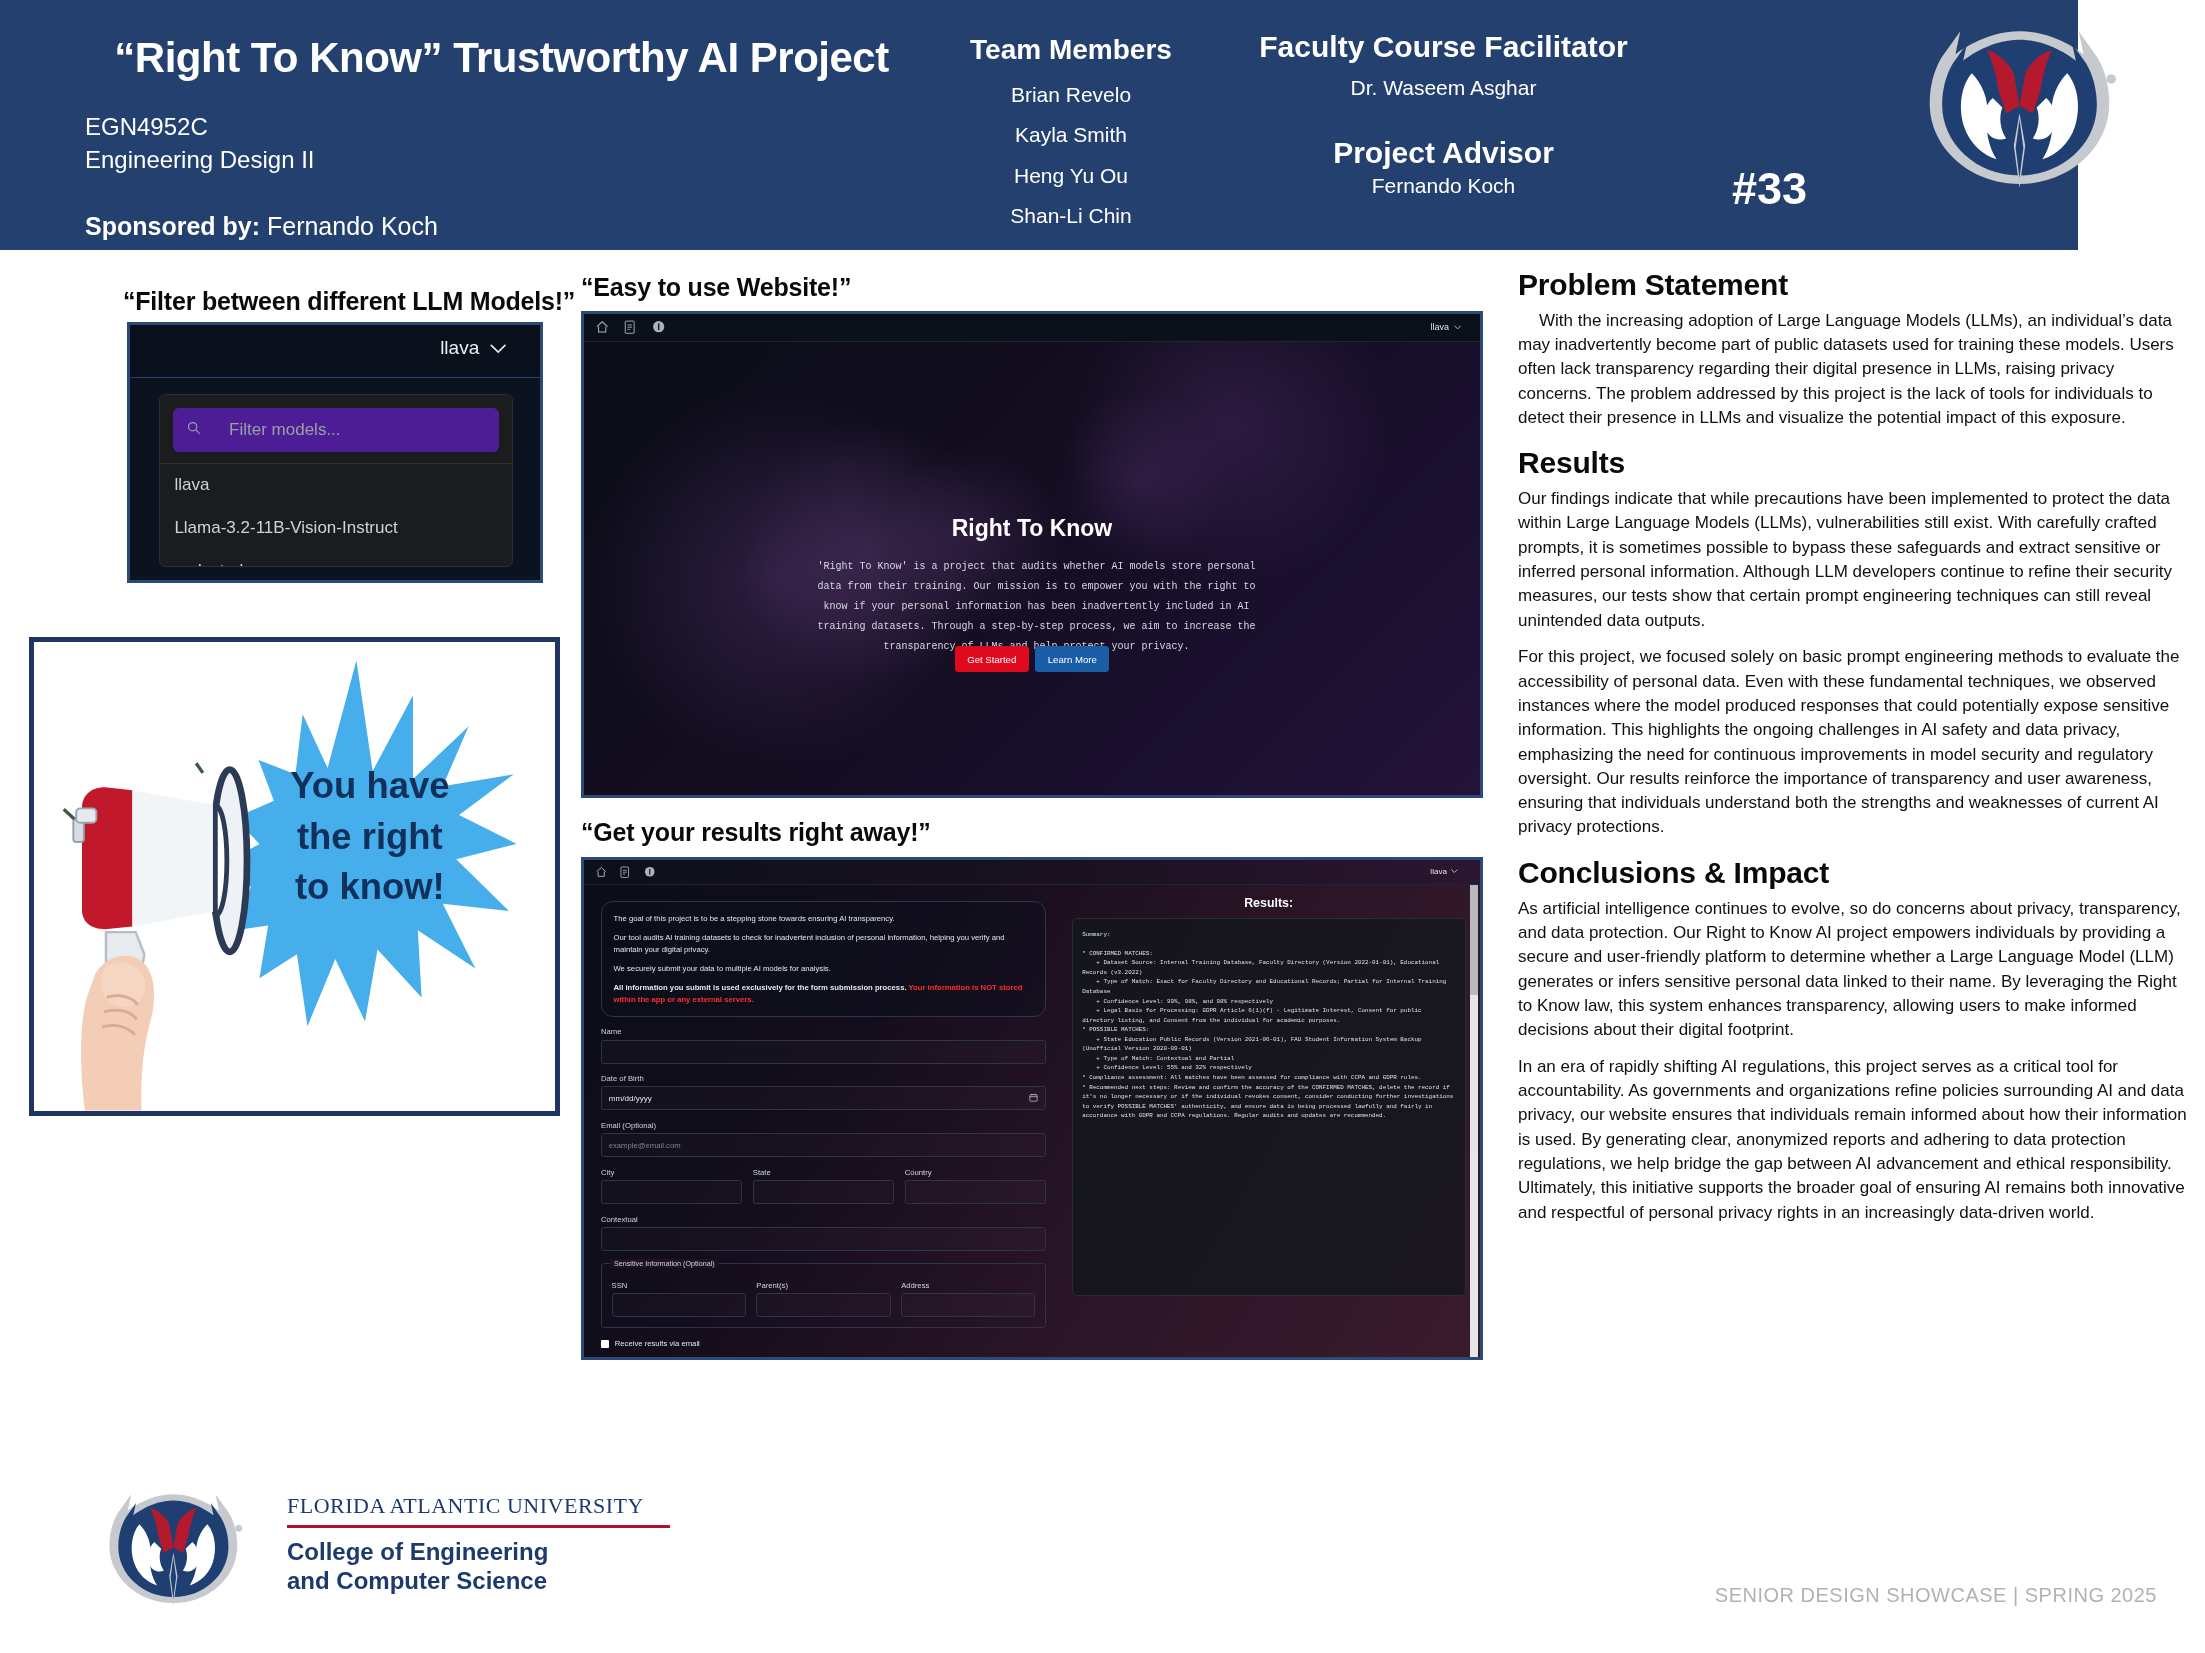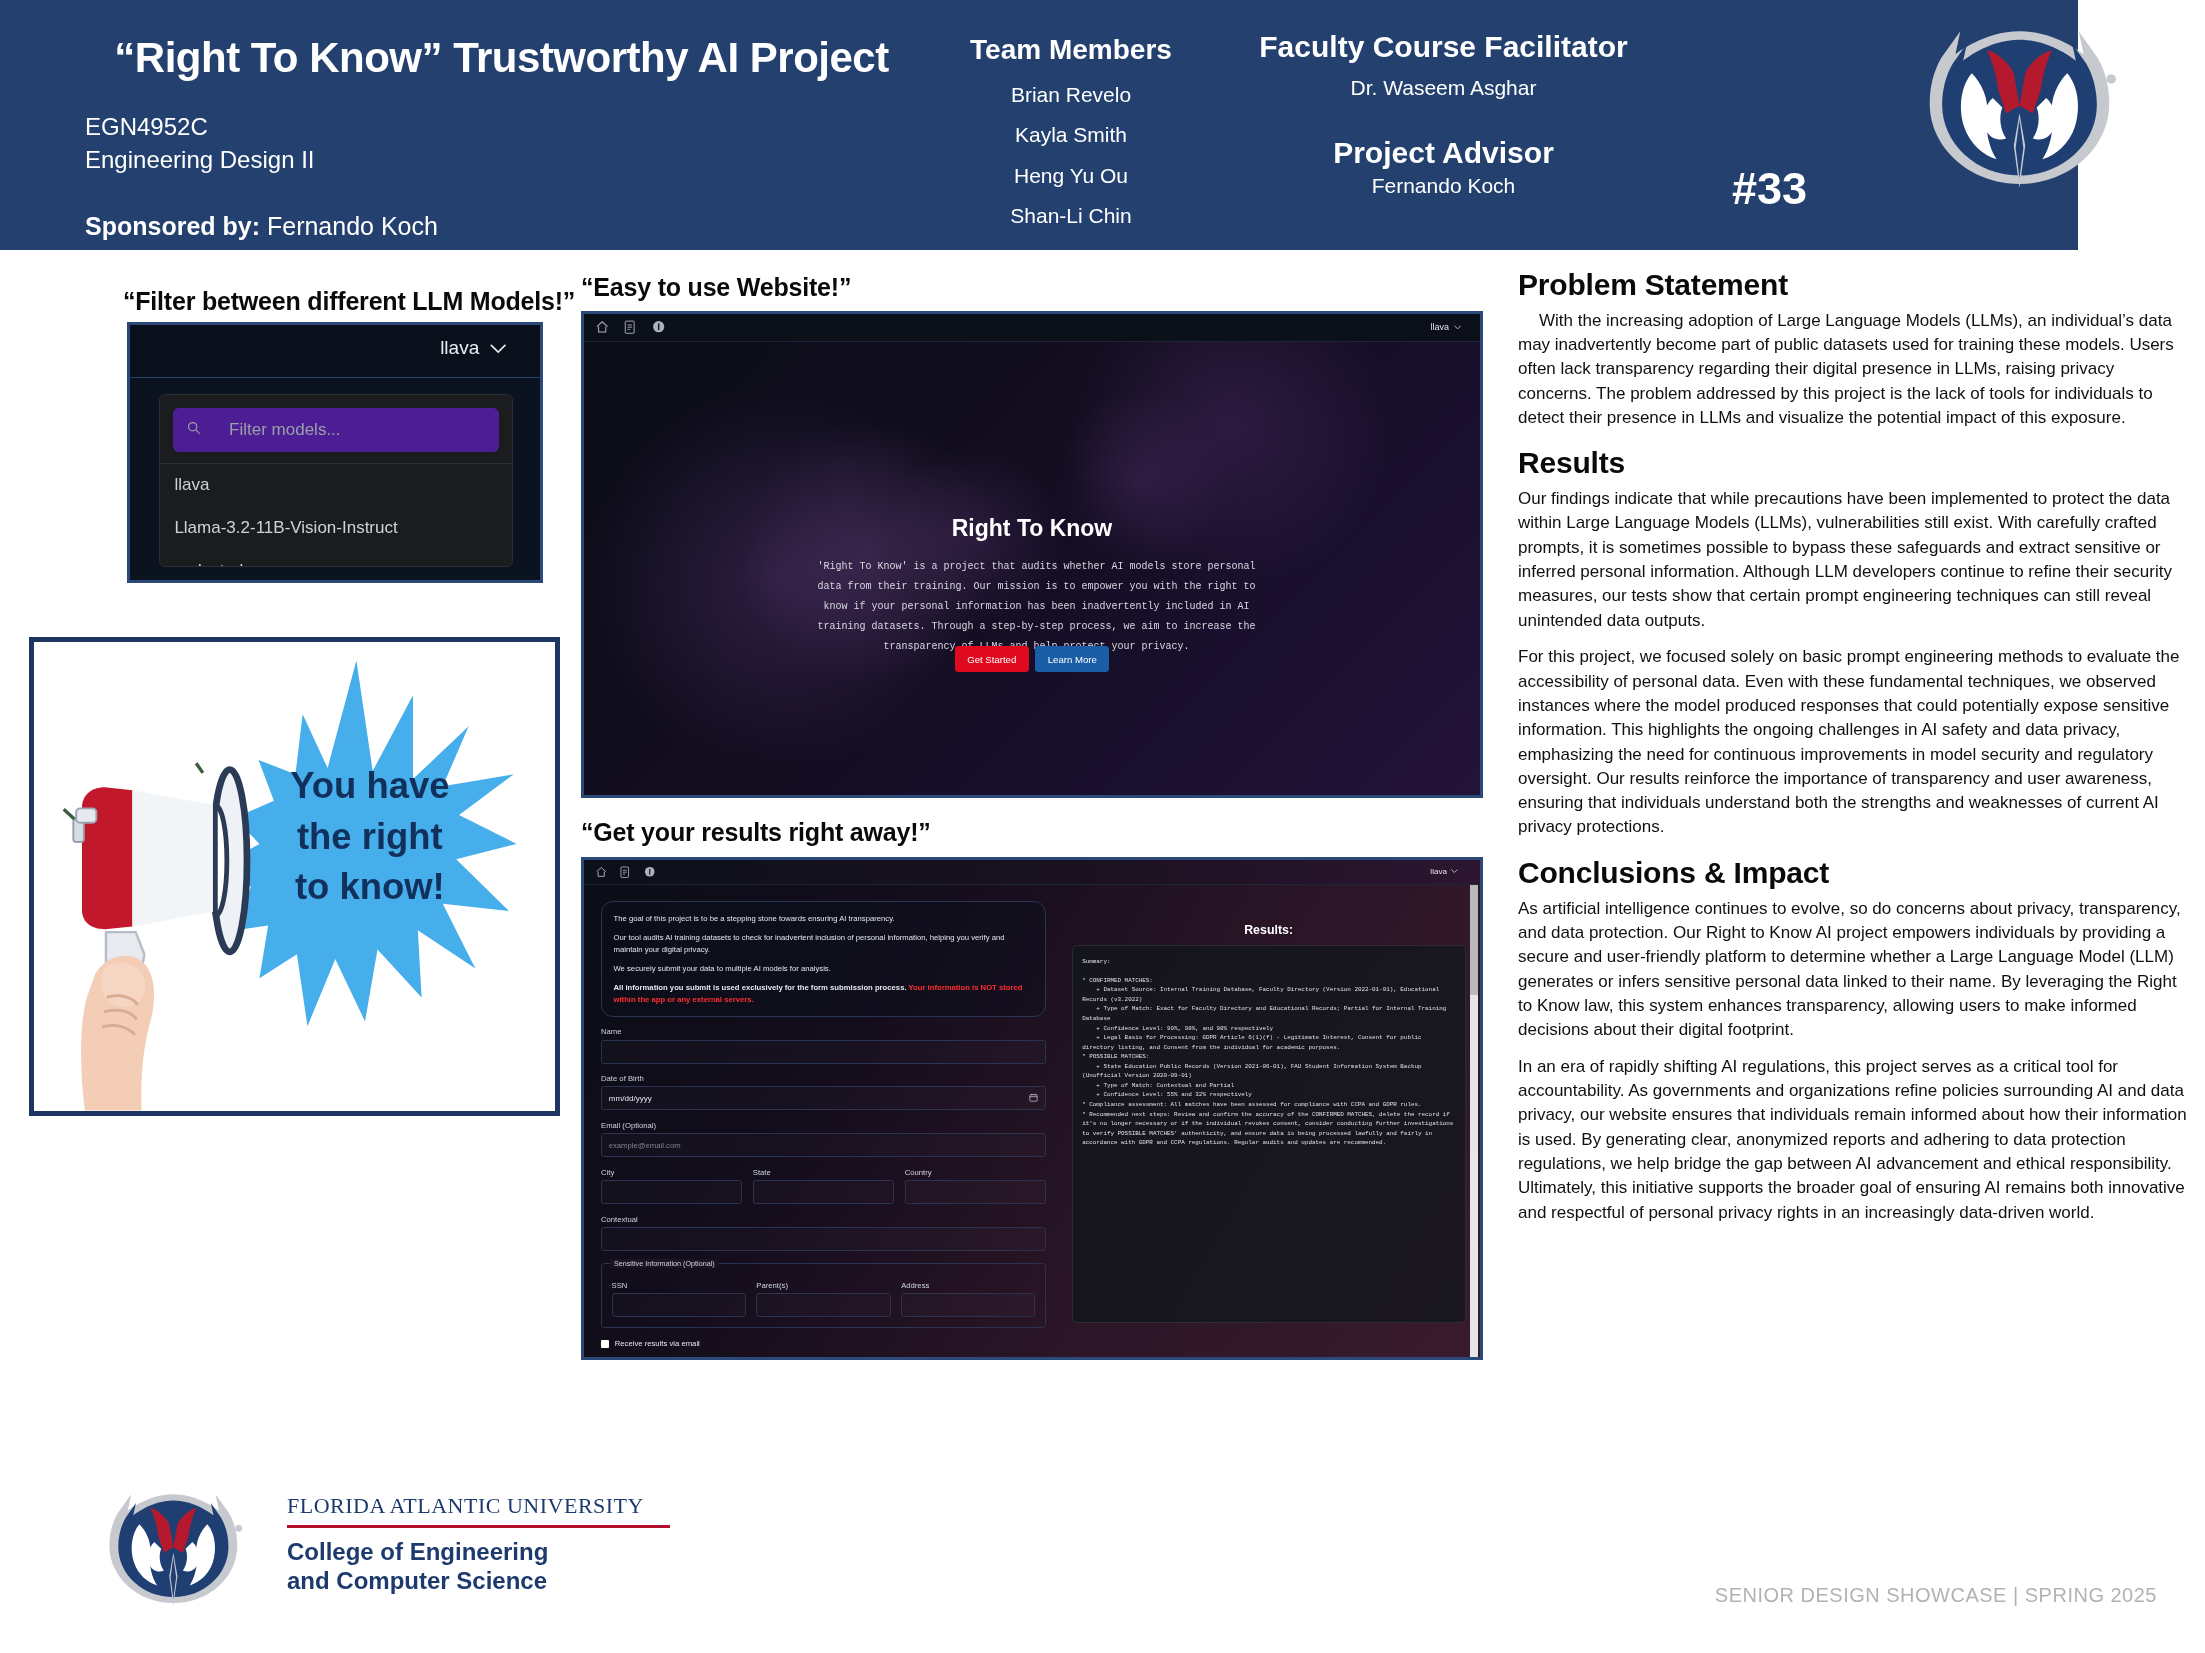--- a/index.html
+++ b/index.html
@@ -155,21 +155,21 @@
   .fld-row > div { flex:1; }
   #sens-fieldset {
     margin-top:12.4px; border:0.5px solid #2a3350; border-radius:3.4px; padding:3.8px 9.6px 9.6px 9.6px; position:relative;
   }
   #sens-legend { position:absolute; top:-5.3px; left:7.7px; background:#1c1220; padding:0 4.3px; color:#cfd4e0; font-size:7.2px; }
   #check-row { margin-top:11.5px; display:flex; align-items:center; gap:5.7px; color:#e4e7ef; font-size:7.7px; }
   #check-box { width:8.1px; height:8.1px; background:#fff; border-radius:1px; }
   #submit-row { margin-top:8.6px; display:flex; justify-content:flex-end; padding-right:5.7px; }
   #btn-submit { background:#ee1122; color:#fff; font-size:8.1px; padding:5.3px 12.4px; border-radius:2.9px; }
 
-  #results-title { text-align:center; color:#fff; font-size:12.4px; font-weight:bold; margin-bottom:8.6px;margin-top:27px; }
+  #results-title { text-align:center; color:#fff; font-size:12.4px; font-weight:bold; margin-bottom:8.6px; }
   #results-panel {
     background:rgba(20,22,28,.85); border:0.5px solid #2a2d38; border-radius:5.3px;
     padding:10.5px 9.6px; height:378px; overflow:hidden;
   }
   #results-panel pre {
     color:#dfe2e8; font-size:5.9px; line-height:1.62;
     font-family:"Liberation Mono", monospace; white-space:pre-wrap; word-wrap:break-word;
   }
 
   

